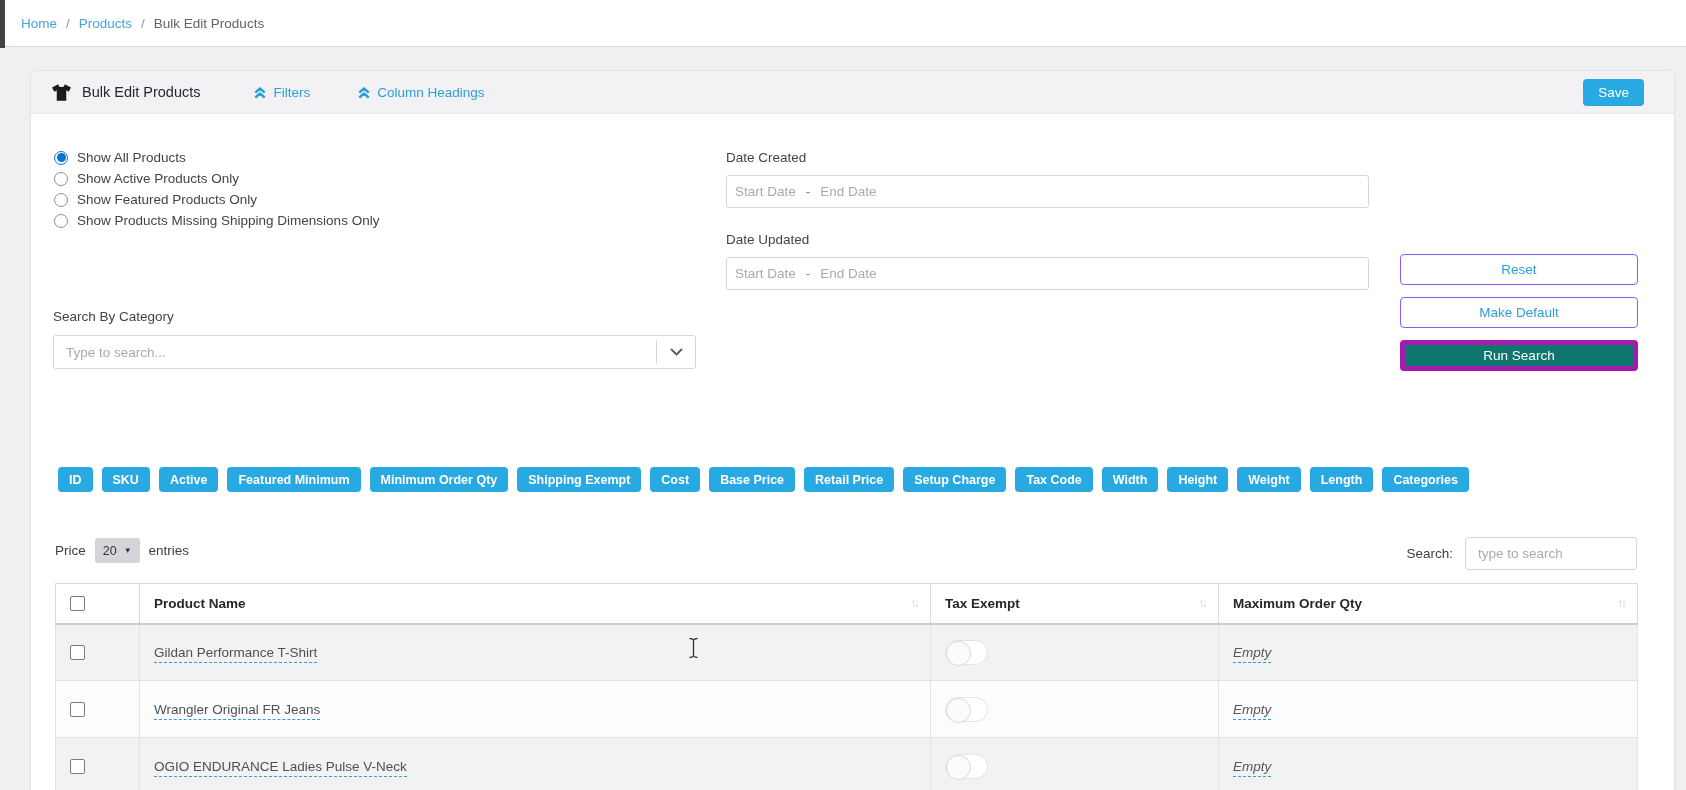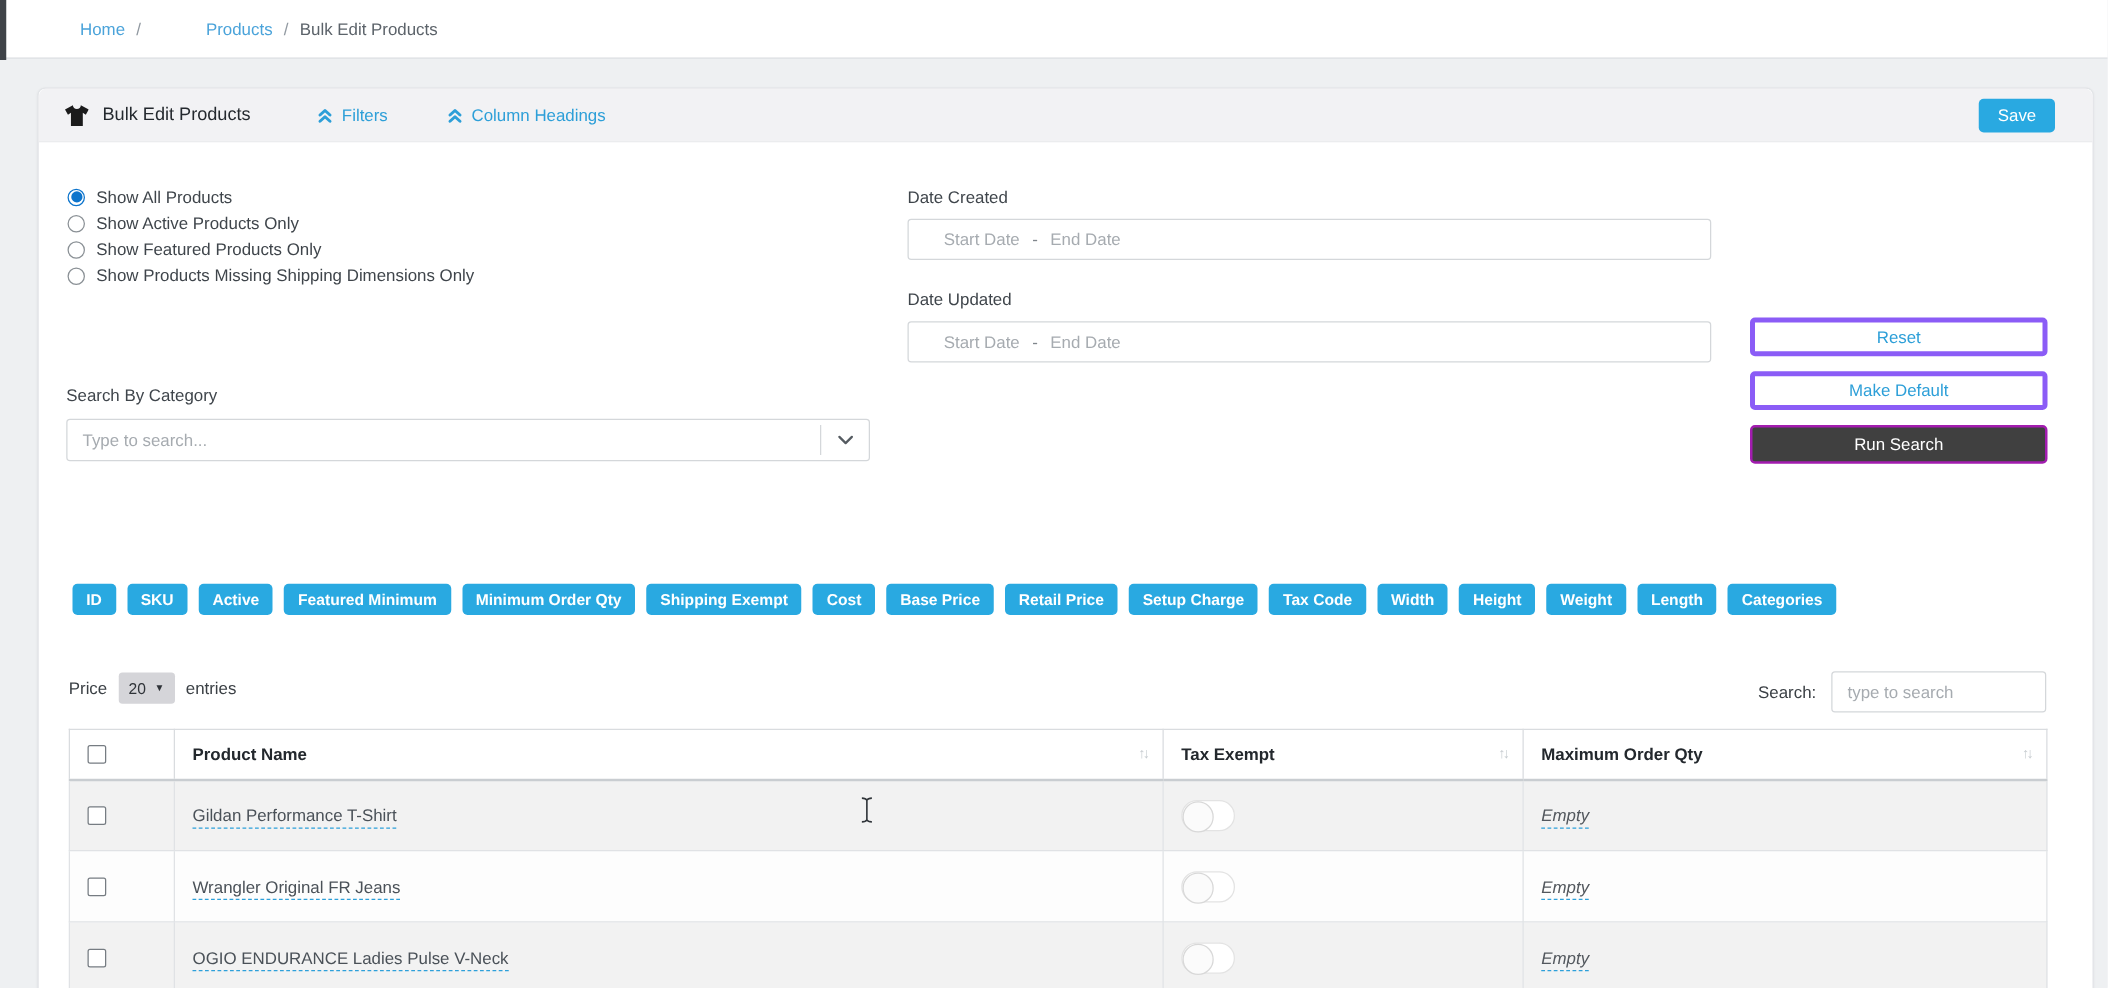--- a/index.html
+++ b/index.html
@@ -1,18 +1,18 @@
 <!DOCTYPE html>
 <html><head>
 <meta charset="utf-8">
 <style>
   * { margin:0; padding:0; box-sizing:border-box; }
   html,body { width:1686px; height:790px; overflow:hidden; background:#eef0f2;
     font-family:"Liberation Sans", sans-serif; font-size:13.5px; color:#3c4248; }
-  a { text-decoration:none; cursor:pointer;margin-left:43px; }
+  a { text-decoration:none; cursor:pointer; }
 
   
   .topbar { position:absolute; top:0; left:0; width:1686px; height:47px;
     background:#ffffff; border-bottom:1px solid #d9dcdf; }
   .sliver { position:absolute; top:0; left:0; width:5px; height:48px; background:#3f4348; }
   .breadcrumb { position:absolute; left:21px; top:0; height:47px;
     display:flex; align-items:center; gap:9px; font-size:13.5px; }
   .crumb-link { color:#4aa3da; }
   .crumb-sep { color:#9199a1; }
   .crumb-current { color:#5c636a; }
@@ -35,35 +35,35 @@
   
   .radio-group { position:absolute; left:23px; top:76px; }
   .radio-row { display:flex; align-items:center; gap:9px; height:21px; cursor:pointer; color:#3f454b; }
   .radio { width:14px; height:14px; border-radius:50%; border:1px solid #8a9095; background:#fff; flex:0 0 auto; }
   .radio.checked { border:1px solid #0c74cc; position:relative; }
   .radio.checked::after { content:''; position:absolute; inset:1.5px; border-radius:50%; background:#0c74cc; }
 
   .field-label { position:absolute; font-size:13.5px; color:#3f454b; }
   .date-input { position:absolute; left:695px; width:643px; height:33px; background:#fff;
     border:1px solid #d4d7da; border-radius:3px; display:flex; align-items:center;
-    padding:0 28px; gap:10px; cursor:text; }
+    padding:0 8px; gap:10px; cursor:text; }
   .ph { color:#a6abb0; }
   .dash { color:#80868c; }
   .cat-input { position:absolute; left:22px; top:264px; width:643px; height:34px; background:#fff;
     border:1px solid #d4d7da; border-radius:3px; display:flex; align-items:center;
     padding:0 0 0 12px; cursor:text; }
   .cat-input .ph { flex:1; }
   .cat-divider { width:1px; height:24px; background:#d4d7da; }
   .cat-caret { width:38px; display:flex; align-items:center; justify-content:center; cursor:pointer; }
 
   .action-btn { position:absolute; left:1369px; width:238px; height:31px; border-radius:4px;
     font-size:13.5px; display:flex; align-items:center; justify-content:center; cursor:pointer;
     font-family:"Liberation Sans", sans-serif; }
-  .action-outline { background:#fff; border:4px solid #8b5cf6; color:#2d9fd8; }
-  .action-solid { background:#404040; border:2px solid #a21caf; color:#fff; }
+  .action-outline { background:#fff; border:1px solid #8b5cf6; color:#2d9fd8; }
+  .action-solid { background:#0f766e; border:5px solid #a21caf; color:#fff; }
 
   
   .tags-row { position:absolute; left:27px; top:396px; display:flex; gap:9px; }
   .tag-btn { background:#29a9e1; color:#fff; border:none; border-radius:4px;
     height:25px; padding:0 11px; font-size:12.5px; font-weight:bold; cursor:pointer;
     font-family:"Liberation Sans", sans-serif; white-space:nowrap; }
 
   
   .show-row { position:absolute; left:24px; top:467px; display:flex; align-items:center; gap:9px; color:#3b4045; }
   .entries-select { background:#d5d5d9; border-radius:3px; height:25px; padding:0 8px;

